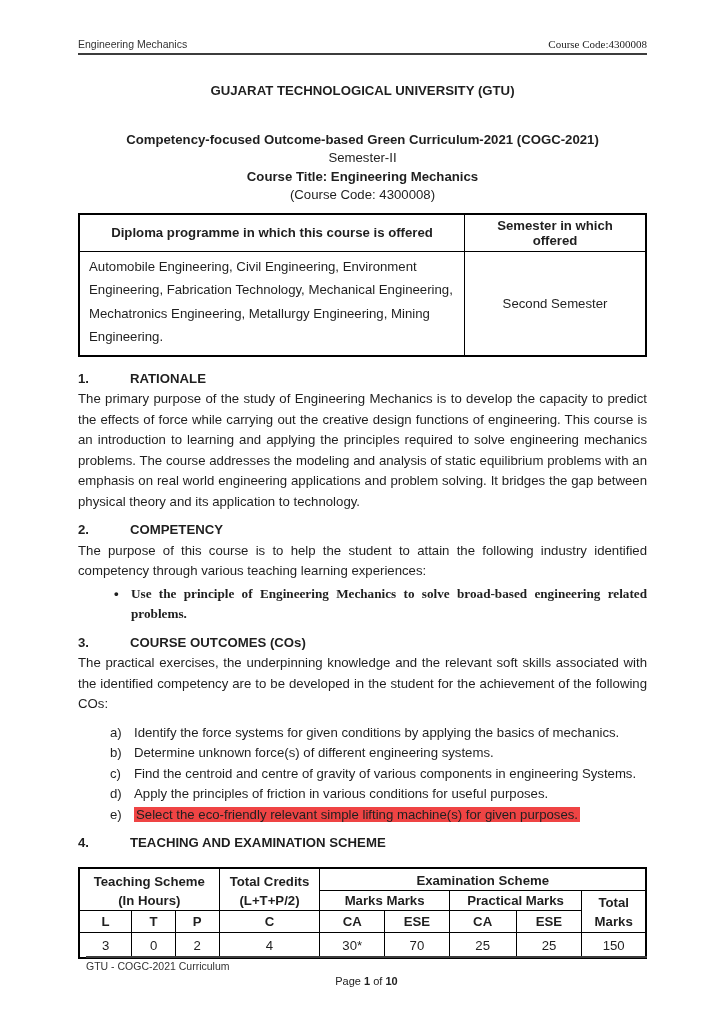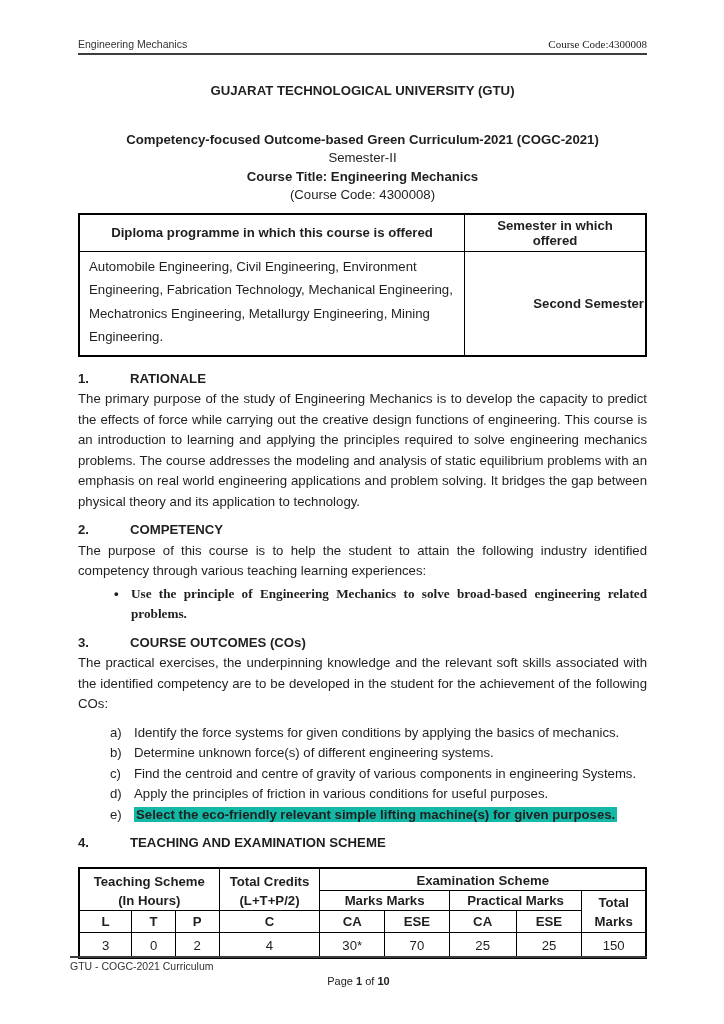--- a/index.html
+++ b/index.html
@@ -28,21 +28,21 @@
   .title-block .t-line { display:block; }
   .t-bold { font-weight:bold; }
   .title-block .t-curriculum { margin-top:30px; }
 
   
   table { border-collapse:collapse; width:100%; }
   .offering-table { margin-top:8px; border:2px solid #000; }
   .offering-table th, .offering-table td { border:1px solid #000; }
   .offering-table th { font-size:13.2px; font-weight:bold; text-align:center; padding:3px 16px; }
   .offering-table td.prog-cell { padding:3px 9px 6px 9px; line-height:23.5px; text-align:left; vertical-align:top; }
-  .offering-table td.sem-cell  { text-align:right; vertical-align:middle;font-weight:bold; }
+  .offering-table td.sem-cell  { text-align:center; vertical-align:middle; }
 
   
   .section-heading { display:flex; font-weight:bold; line-height:20px; }
   .section-heading .sec-num { width:52px; flex:0 0 52px; }
   .sec-body { text-align:justify; line-height:20.5px; margin-top:0.5px; }
 
   .s1 { margin-top:12px; }
   .s2 { margin-top:8px; }
   .s3 { margin-top:8px; }
   .s4 { margin-top:8px; }
@@ -67,21 +67,21 @@
   .exam-table th, .exam-table td { border:1px solid #000; text-align:center; padding:0; }
   .exam-table th { font-weight:bold; font-size:13.2px; line-height:19px; }
   .exam-table td { font-size:13.2px; }
   .exam-table .r-top th { padding-top:2px; }
   .exam-table .r-sub th { height:21px; }
   .exam-table .r-val td { height:24px; }
   .two-line span { display:block; }
 
   
   .doc-footer {
-    position:absolute; left:70px; right:77px; top:956px;
+    position:absolute; left:86px; right:77px; top:956px;
     border-top:2px solid #3c3c3c;
   }
   .doc-footer .ftr-left { font-size:10.5px; color:#333; margin-top:2px; }
   .doc-footer .ftr-page { text-align:center; font-size:11px; margin-top:3px; color:#222; }
   .ftr-page b { font-weight:bold; }
 </style>
 </head>
 <body>
 
 <div class="page">
@@ -155,21 +155,21 @@
       <div class="co-item">
         <span class="co-label">c)</span>
         <span class="co-text">Find the centroid and centre of gravity of various components in engineering Systems.</span>
       </div>
       <div class="co-item">
         <span class="co-label">d)</span>
         <span class="co-text">Apply the principles of friction in various conditions for useful purposes.</span>
       </div>
       <div class="co-item">
         <span class="co-label">e)</span>
-        <span class="co-text"><span class="hl" style="background-color: #14b8a6; font-weight: bold;">Select the eco-friendly relevant simple lifting machine(s) for given purposes.</span></span>
+        <span class="co-text"><span class="hl" style="background-color: #ef4444;">Select the eco-friendly relevant simple lifting machine(s) for given purposes.</span></span>
       </div>
     </div>
   </div>
 
   <div class="s4">
     <div class="section-heading">
       <span class="sec-num">4.</span>
       <span>TEACHING AND EXAMINATION SCHEME</span>
     </div>
 

